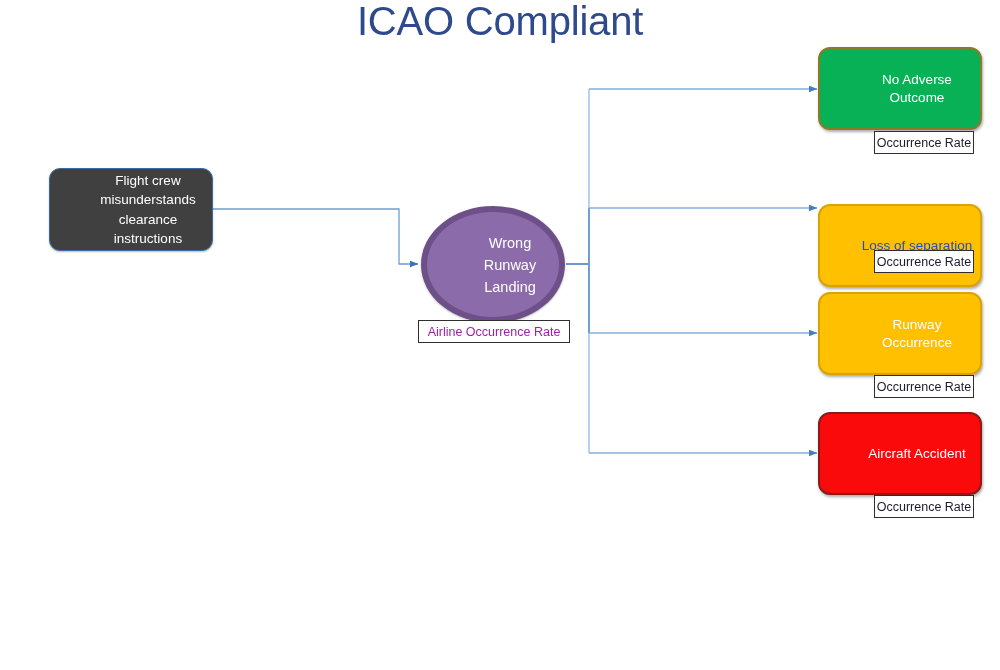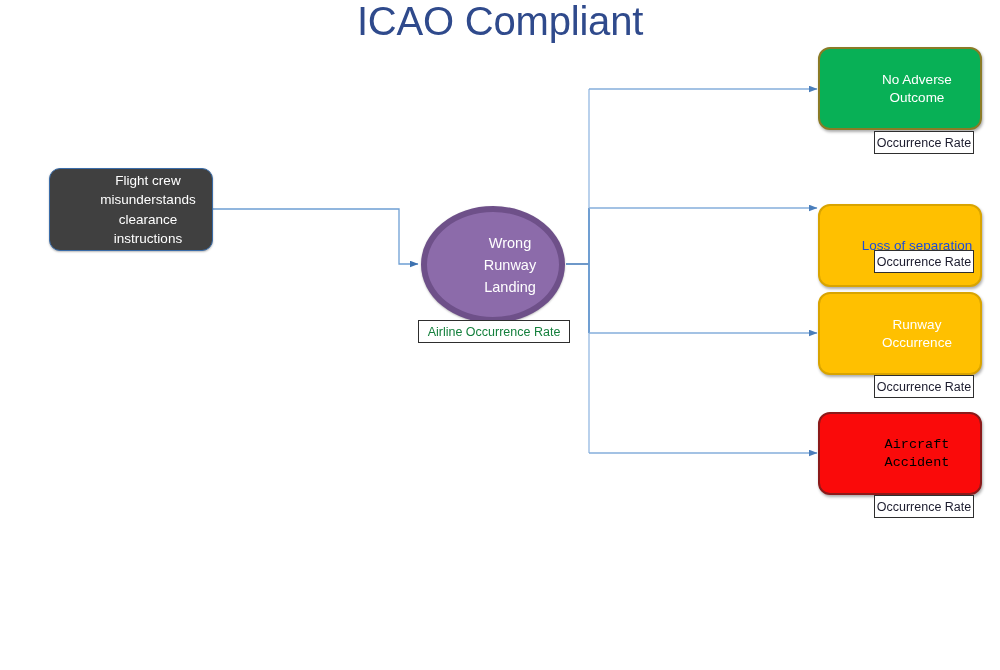--- a/index.html
+++ b/index.html
@@ -177,21 +177,21 @@
   </svg>
 
   <div class="node cause-box" style="background: #404040; border-color: rgb(58, 108, 168); margin-left: 33px;">
     <span class="node-text">Flight crew misunderstands clearance instructions</span>
   </div>
 
   <div class="node event-ellipse" style="background: rgb(140, 107, 170); border-color: rgb(110, 80, 137);">
     <span class="node-text">Wrong Runway Landing</span>
   </div>
 
-  <div class="rate-label main" style="background: rgb(255, 255, 255); border-color: rgb(46, 46, 46); color: #15803d;">
+  <div class="rate-label main" style="background: rgb(255, 255, 255); border-color: rgb(46, 46, 46); color: #a21caf;">
     <span>Airline Occurrence Rate</span>
   </div>
 
   <div class="node outcome-box" style="top: 47px; background: rgb(8, 176, 86); border: 2px solid rgb(138, 123, 38); color: rgb(255, 255, 255);">
     <span class="node-text">No Adverse Outcome</span>
   </div>
   <div class="rate-label outcome" style="top: 131px; background: rgb(255, 255, 255); border-color: rgb(46, 46, 46); color: rgb(28, 28, 46);">
     <span>Occurrence Rate</span>
   </div>
 
@@ -202,20 +202,20 @@
     <span>Occurrence Rate</span>
   </div>
 
   <div class="node outcome-box" style="top: 292px; background: rgb(255, 192, 0); border: 2px solid rgb(217, 164, 0); color: rgb(255, 255, 255);">
     <span class="node-text">Runway Occurrence</span>
   </div>
   <div class="rate-label outcome" style="top: 375px; background: rgb(255, 255, 255); border-color: rgb(46, 46, 46); color: rgb(28, 28, 46);">
     <span>Occurrence Rate</span>
   </div>
 
-  <div class="node outcome-box" style="top: 412px; background: rgb(250, 10, 10); border: 2px solid rgb(139, 26, 26); color: #000000; font-family: Liberation Mono, monospace;">
+  <div class="node outcome-box" style="top: 412px; background: rgb(250, 10, 10); border: 2px solid rgb(139, 26, 26); color: #ffffff;">
     <span class="node-text">Aircraft Accident</span>
   </div>
   <div class="rate-label outcome" style="top: 495px; background: rgb(255, 255, 255); border-color: rgb(46, 46, 46); color: rgb(28, 28, 46);">
     <span>Occurrence Rate</span>
   </div>
 
 </div>
 
 </body></html>

